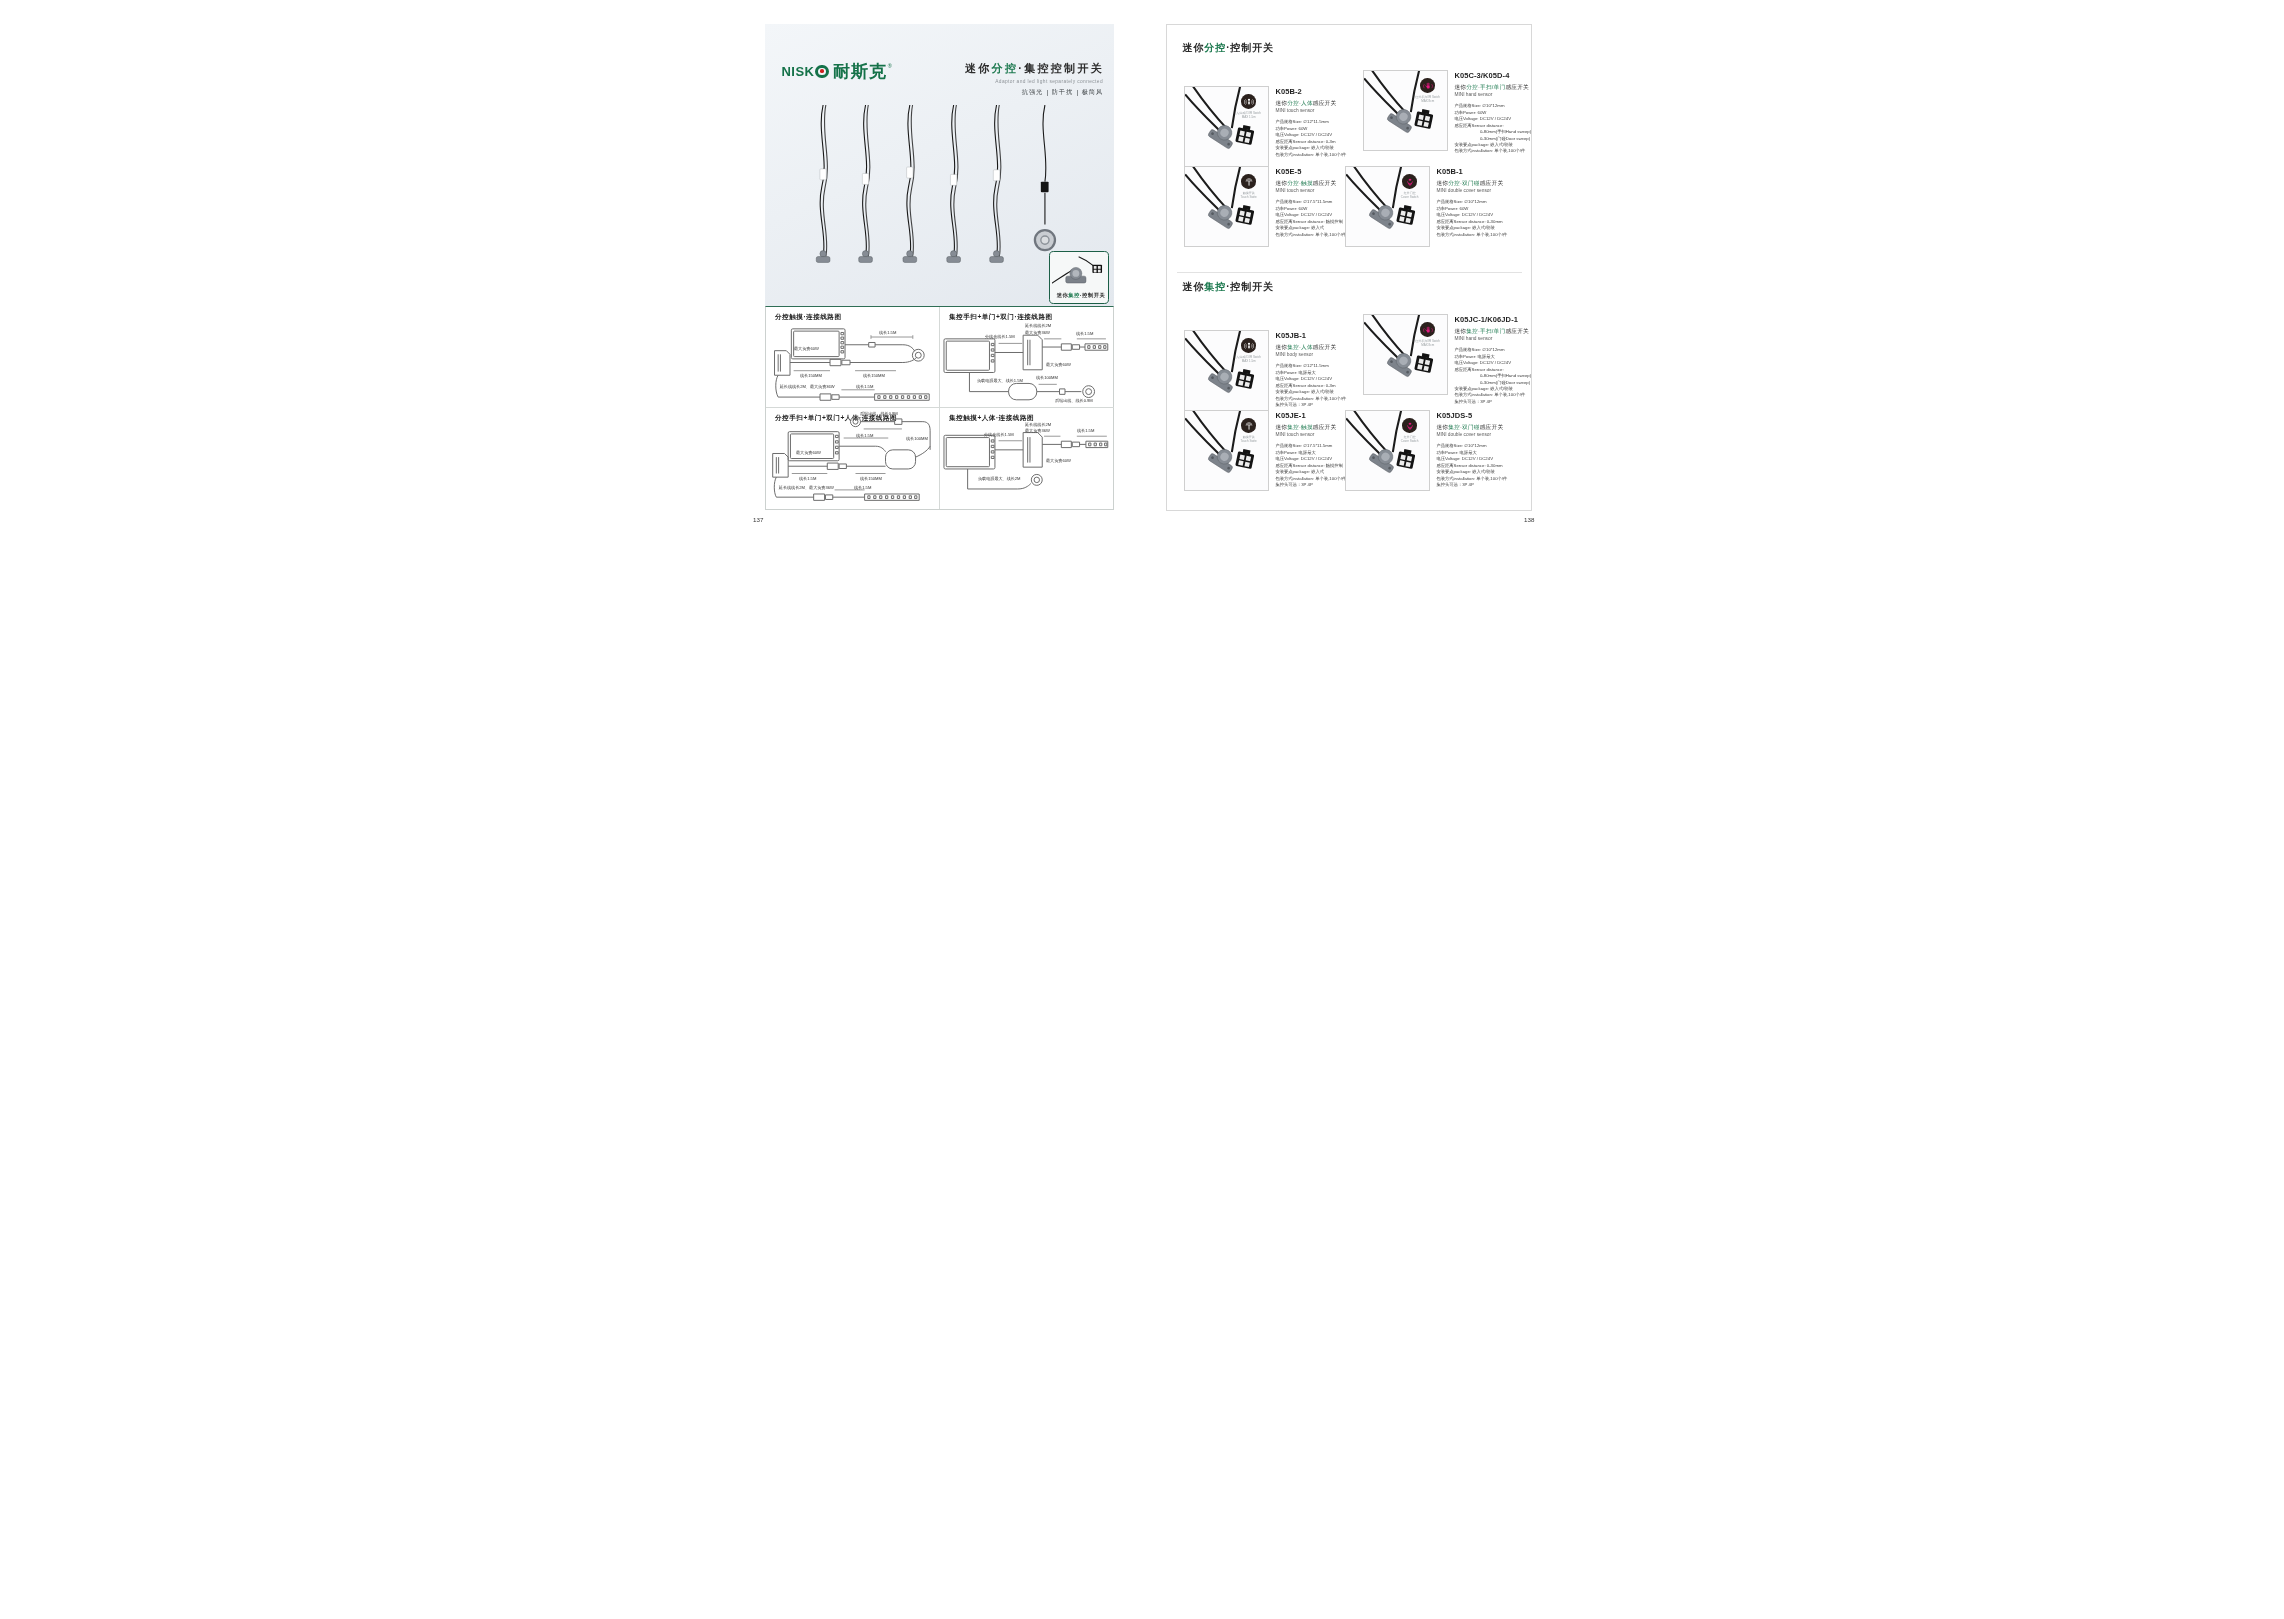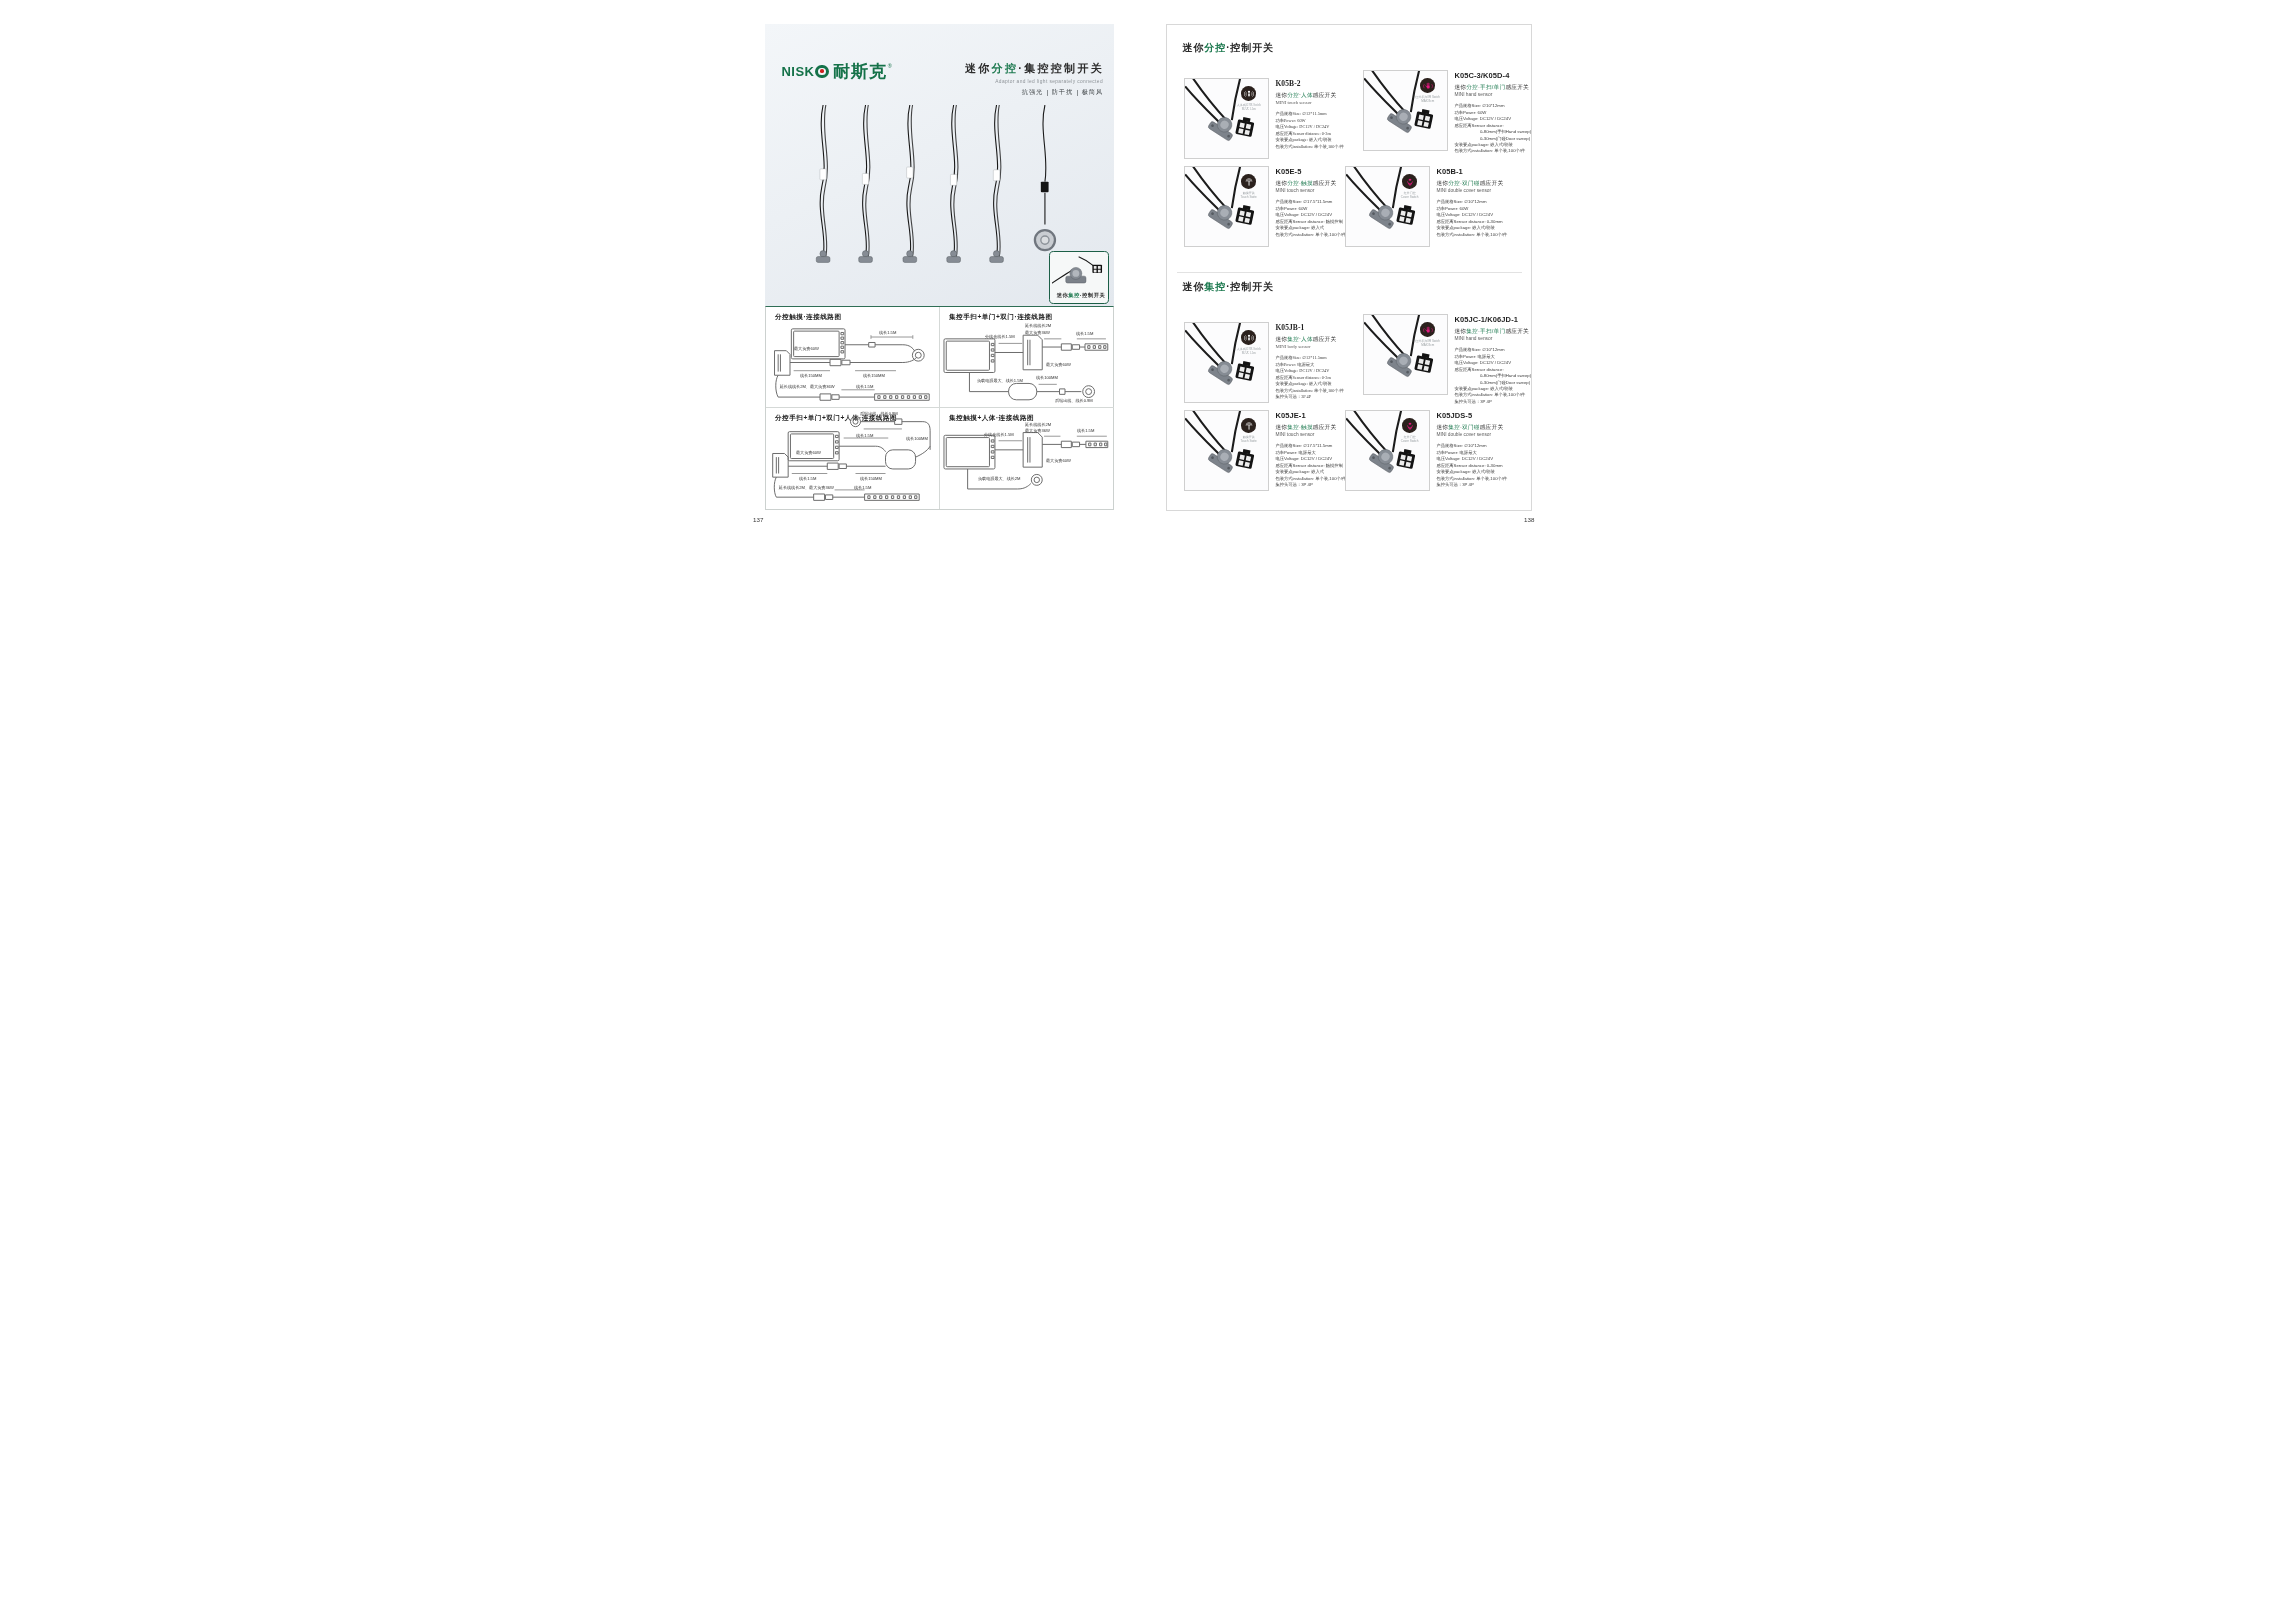--- a/index.html
+++ b/index.html
@@ -43,21 +43,21 @@
   
   #frame{position:absolute;left:438px;top:24px;width:366px;height:487px;border:0.5px solid #d8d8d8;box-sizing:border-box;background:#fff;}
   .sec-header{position:absolute;left:15.5px;font-size:10px;font-weight:700;letter-spacing:0.9px;color:#2b2b2b;white-space:nowrap;}
   #sec-header-0{top:16.4px;}
   #sec-header-1{top:255px;}
   #sec-divider{position:absolute;left:10px;top:247px;width:345px;height:0.5px;background:#e2e2e2;}
   .grid{position:absolute;left:17.4px;width:347px;}
   #grid-0{top:45px;height:196px;}
   #grid-1{top:289px;height:196px;}
   .product{position:absolute;width:176px;height:94px;}
-  .product.pos0{left:0;top:8px;font-family:Liberation Serif, serif;}
+  .product.pos0{left:0;top:16px;}
   .product.pos1{left:179px;top:0;}
   .product.pos2{left:0;top:96px;}
   .product.pos3{left:161px;top:96px;}
   .photo{position:absolute;left:0;top:0;width:85px;height:81px;background:#fcfcfd;border:0.5px solid #cfcfcf;box-sizing:border-box;overflow:hidden;}
   .photo>svg.cables{position:absolute;left:0;top:0;}
   .badge{position:absolute;right:2.7px;top:7.3px;width:34px;text-align:center;}
   .bcircle{width:14.6px;height:14.6px;border-radius:50%;background:#2b211d;margin:0 auto 1.8px;display:flex;align-items:center;justify-content:center;}
   .bl1,.bl2{font-size:3px;color:#9aa0a3;line-height:1.5;}
   .pinfo{position:absolute;left:91px;top:0;width:87px;}
   .model{font-size:7.5px;font-weight:700;color:#1f1f1f;margin-top:0.9px;letter-spacing:0.1px;}

